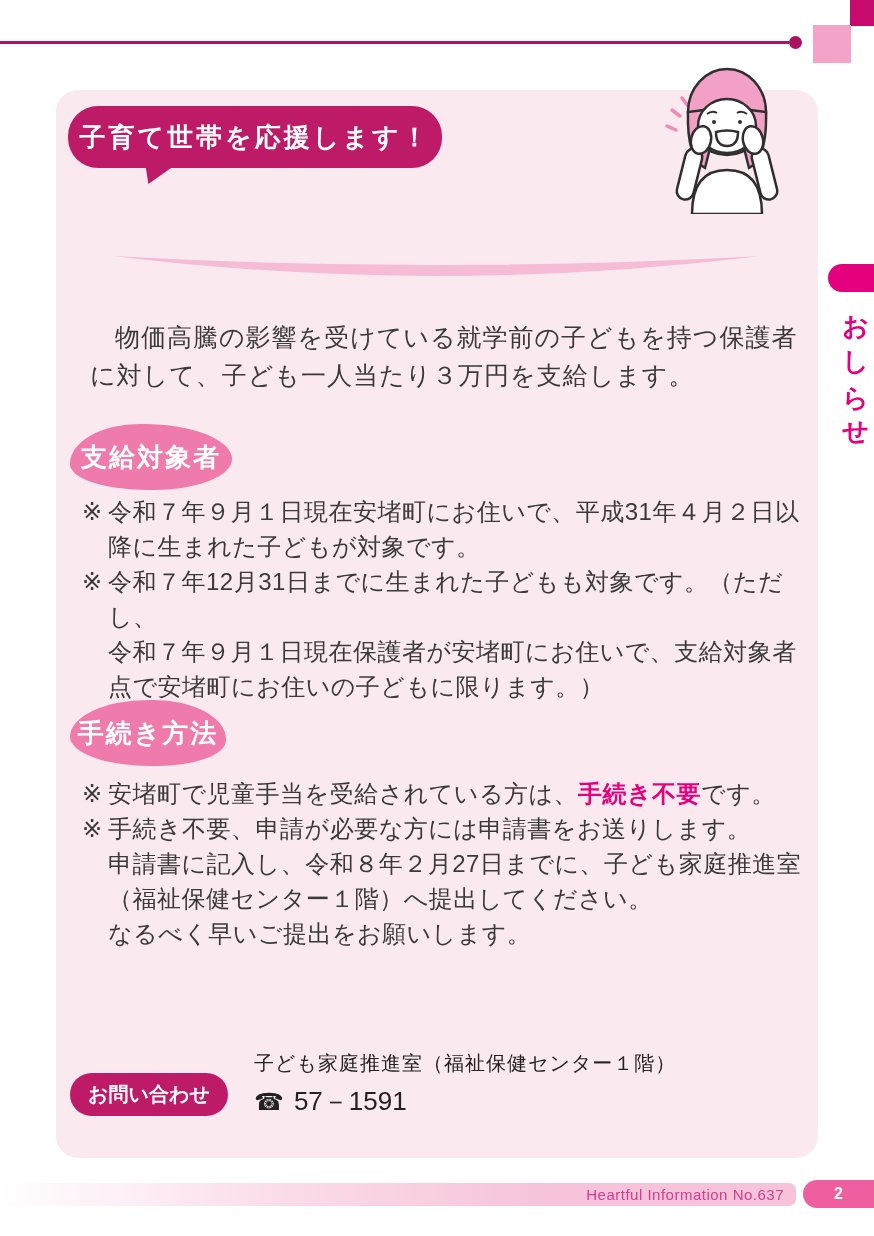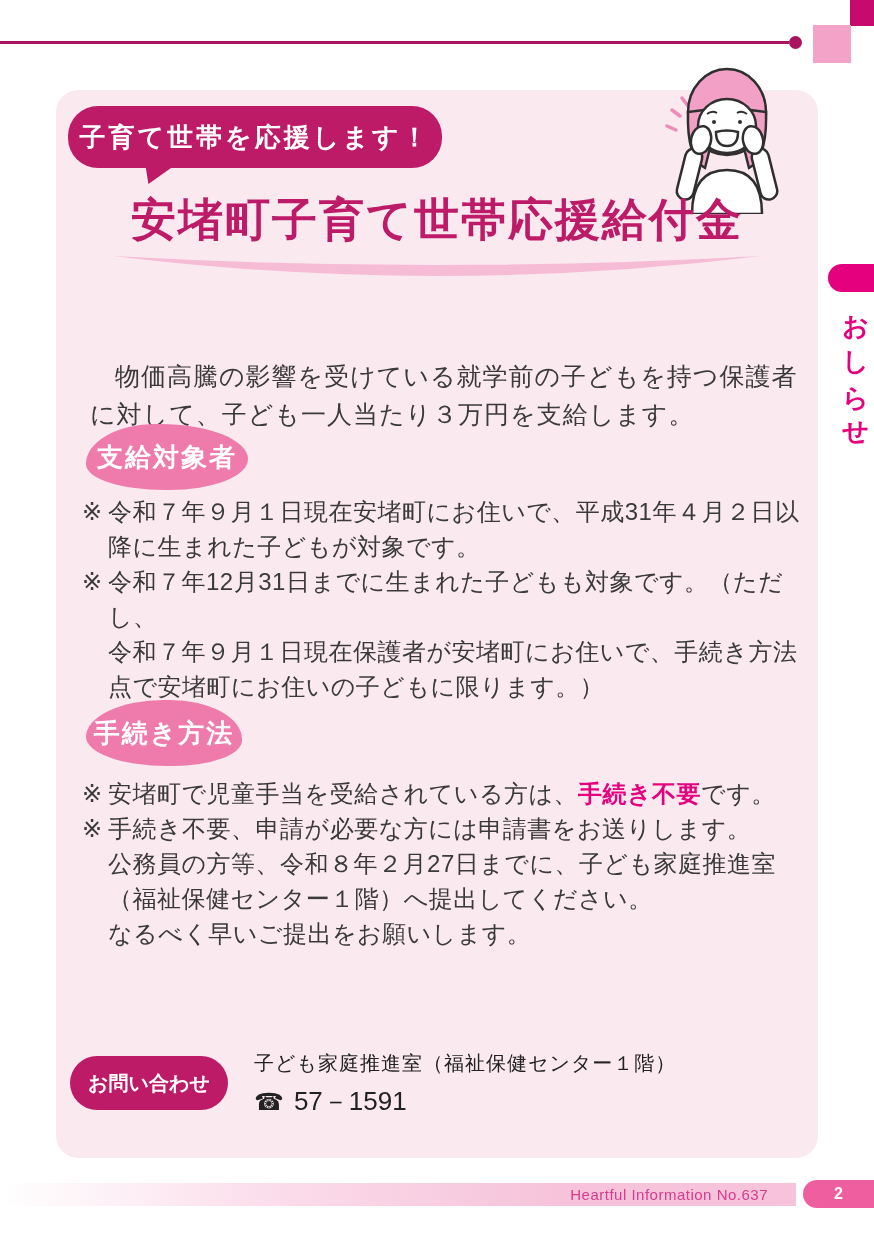--- a/index.html
+++ b/index.html
@@ -36,54 +36,54 @@
   .bubble-tail{position:absolute;left:88px;top:66px;width:44px;height:28px;background:var(--accent);
     clip-path:polygon(10% 100%,0 0,100% 0);}
 
   .illustration{position:absolute;left:604px;top:-30px;width:134px;height:154px;}
 
   .page-title{position:absolute;left:0;top:100px;width:100%;text-align:center;
     color:var(--accent);font-size:45px;font-weight:bold;letter-spacing:2px;}
   .swoosh{position:absolute;left:52px;top:162px;width:658px;height:42px;}
 
   .intro{position:absolute;left:34px;top:228px;width:708px;font-size:25px;line-height:38px;
-    text-indent:1em;color:var(--text);letter-spacing:1px;margin-top:39px;}
-
-  .blob{position:absolute;background:var(--blob);display:flex;align-items:center;justify-content:center;margin-left:16px;}
+    text-indent:1em;color:var(--text);letter-spacing:1px;}
+
+  .blob{position:absolute;background:var(--blob);display:flex;align-items:center;justify-content:center;}
   .blob span{color:#fff;font-size:26px;font-weight:bold;letter-spacing:2px;}
   .blob-1{left:14px;top:334px;width:162px;height:66px;border-radius:44% 56% 50% 50% / 62% 55% 48% 40%;}
   .blob-2{left:14px;top:610px;width:156px;height:66px;border-radius:52% 48% 46% 54% / 58% 62% 40% 46%;}
 
   .notes{position:absolute;left:26px;width:722px;}
   .notes-1{top:404px;}
   .notes-2{top:686px;}
   .note-line{display:flex;font-size:24px;line-height:35px;letter-spacing:0.5px;color:var(--text);}
   .note-marker{flex:0 0 26px;}
   .note-text .hl{color:var(--accent_bright);font-weight:bold;}
 
   .contact{position:absolute;left:14px;top:960px;display:flex;align-items:flex-start;}
-  .contact-badge{flex:0 0 auto;width:158px;height:54px;background:var(--accent);border-radius:29px;
-    display:flex;align-items:center;justify-content:center;margin-top:6px;}
+  .contact-badge{flex:0 0 auto;width:158px;height:43px;background:var(--accent);border-radius:29px;
+    display:flex;align-items:center;justify-content:center;margin-top:23px;}
   .contact-badge span{color:#fff;font-size:20px;font-weight:bold;}
   .contact-info{margin-left:26px;}
   .contact-dept{font-size:20px;letter-spacing:1px;color:#222;}
   .contact-phone{font-size:26px;margin-top:7px;color:#222;display:flex;align-items:center;gap:10px;}
   .contact-phone .tel-icon{font-size:24px;}
 
   
   .tab-pill{position:absolute;left:828px;top:264px;width:46px;height:28px;background:var(--accent_bright);
     border-radius:14px 0 0 14px;}
   .tab-label{position:absolute;left:826px;top:296px;width:48px;text-align:center;
     writing-mode:vertical-rl;text-orientation:upright;color:var(--accent_bright);
     font-size:26px;font-weight:600;letter-spacing:6px;}
 
   
   .footer-bar{position:absolute;left:0;top:1183px;width:796px;height:23px;
     background:linear-gradient(to right,#ffffff 0%,#fbdcea 35%,var(--footer_bar) 70%,var(--footer_bar) 100%);
-    display:flex;align-items:center;justify-content:flex-end;padding-right:28px;}
+    display:flex;align-items:center;justify-content:flex-end;padding-right:12px;border-radius:7px;}
   .footer-bar span{color:var(--footer_text);font-size:15px;letter-spacing:0.5px;}
   .page-pill{position:absolute;left:803px;top:1180px;width:71px;height:28px;background:var(--page_pill);
     border-radius:14px 0 0 14px;display:flex;align-items:center;justify-content:center;}
   .page-pill span{color:#fff;font-size:16px;font-weight:bold;}
 </style>
 </head>
 <body>
 
 <div class="page">
 
@@ -116,21 +116,20 @@
         <path d="M47,54 q5,-4 10,-1" fill="none" stroke="#2f2f2f" stroke-width="2"></path>
         <path d="M77,53 q5,-3 10,1" fill="none" stroke="#2f2f2f" stroke-width="2"></path>
         <circle cx="54" cy="62" r="2" fill="#2f2f2f"></circle>
         <circle cx="80" cy="62" r="2" fill="#2f2f2f"></circle>
         <path d="M56,72 Q67,69 78,72 Q78,86 67,86 Q56,86 56,72 Z" fill="#ffffff" stroke="#2f2f2f" stroke-width="2.5"></path>
         <ellipse cx="41" cy="80" rx="10" ry="14" fill="#ffffff" stroke="#2f2f2f" stroke-width="2.5" transform="rotate(12 41 80)"></ellipse>
         <ellipse cx="93" cy="80" rx="10" ry="14" fill="#ffffff" stroke="#2f2f2f" stroke-width="2.5" transform="rotate(-12 93 80)"></ellipse>
       </svg>
     </div>
 
-    <div class="page-title">安堵町子育て世帯応援給付金</div>
 
     <div class="swoosh">
       <svg viewBox="0 0 658 42" width="658" height="42">
         <path d="M5 4 Q329 22 653 4 Q329 44 5 4 Z" fill="var(--swoosh)"></path>
       </svg>
     </div>
 
     <p class="intro">物価高騰の影響を受けている就学前の子どもを持つ保護者に対して、子ども一人当たり３万円を支給します。</p>
 
     <div class="blob blob-1">
@@ -144,21 +143,21 @@
         <div class="note-line">
           <span class="note-marker"></span>
           <span class="note-text"><span>降に生まれた子どもが対象です。</span></span>
         </div>
         <div class="note-line">
           <span class="note-marker">※</span>
           <span class="note-text"><span>令和７年12月31日までに生まれた子どもも対象です。（ただし、</span></span>
         </div>
         <div class="note-line">
           <span class="note-marker"></span>
-          <span class="note-text"><span>令和７年９月１日現在保護者が安堵町にお住いで、手続き方法</span></span>
+          <span class="note-text"><span>令和７年９月１日現在保護者が安堵町にお住いで、支給対象者</span></span>
         </div>
         <div class="note-line">
           <span class="note-marker"></span>
           <span class="note-text"><span>点で安堵町にお住いの子どもに限ります。）</span></span>
         </div>
       </div>
 
     <div class="blob blob-2">
       <span>手続き方法</span>
     </div>
@@ -166,21 +165,21 @@
         <div class="note-line">
           <span class="note-marker">※</span>
           <span class="note-text"><span>安堵町で児童手当を受給されている方は、</span><span class="hl">手続き不要</span><span>です。</span></span>
         </div>
         <div class="note-line">
           <span class="note-marker">※</span>
           <span class="note-text"><span>手続き不要、申請が必要な方には申請書をお送りします。</span></span>
         </div>
         <div class="note-line">
           <span class="note-marker"></span>
-          <span class="note-text"><span>公務員の方等、令和８年２月27日までに、子ども家庭推進室</span></span>
+          <span class="note-text"><span>申請書に記入し、令和８年２月27日までに、子ども家庭推進室</span></span>
         </div>
         <div class="note-line">
           <span class="note-marker"></span>
           <span class="note-text"><span>（福祉保健センター１階）へ提出してください。</span></span>
         </div>
         <div class="note-line">
           <span class="note-marker"></span>
           <span class="note-text"><span>なるべく早いご提出をお願いします。</span></span>
         </div>
       </div>

